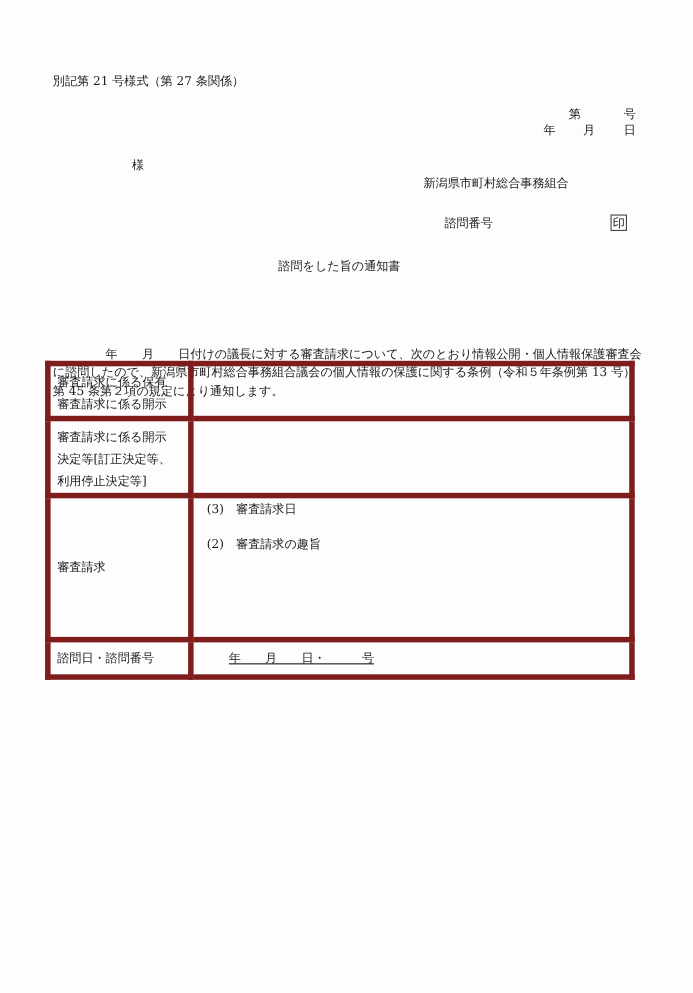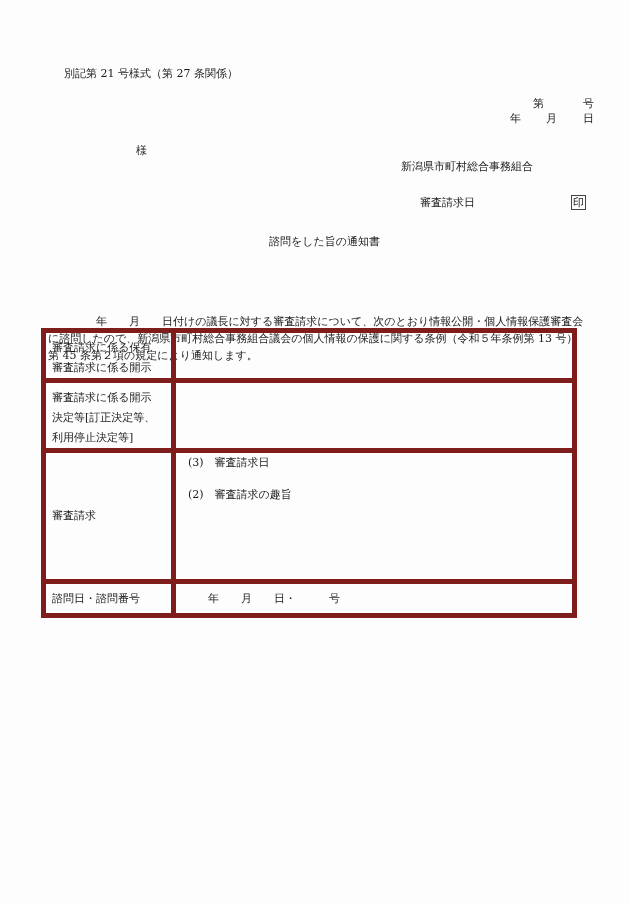--- a/index.html
+++ b/index.html
@@ -1,21 +1,21 @@
 <!DOCTYPE html>
 <html><head>
 <meta charset="utf-8">
 <style>
   html, body { margin: 0; padding: 0; }
   body {
     width: 630px; height: 903px; background: #fdfdfd; position: relative;
     font-family: "DejaVu Serif", "Liberation Serif", serif;
     color: #1a1a1a; font-size: 11px; overflow: hidden;
   }
-  .abs { position: absolute; white-space: nowrap; line-height: 14px; margin-left: 16px; }
+  .abs { position: absolute; white-space: nowrap; line-height: 14px; }
   .seal { border: 1px solid #444; padding: 0 1px; line-height: 13px; }
   .para { position: absolute; left: 48px; top: 265px; width: 536px; line-height: 17px; font-size: 11px; margin-top: 48px; }
   .para span { white-space: pre; }
   table.form {
     position: absolute; left: 41px; top: 328px; width: 536px;
     border-collapse: collapse; font-size: 11px;
   }
   table.form td { border: 5px solid #7f1d1d; vertical-align: top; padding: 0; }
   td.lbl { width: 119px; padding: 5px 0 0 6px !important; line-height: 20px; }
   td.val { padding: 3px 0 0 12px !important; line-height: 20px; }
@@ -32,21 +32,21 @@
 <div class="abs" style="left:517px;top:97px;">第</div>
 <div class="abs" style="left:567px;top:97px;">号</div>
 
 <div class="abs" style="left:494px;top:112px;">年</div>
 <div class="abs" style="left:530px;top:112px;">月</div>
 <div class="abs" style="left:567px;top:112px;">日</div>
 
 <div class="abs" style="left:120px;top:144px;">様</div>
 
 <div class="abs" style="left:385px;top:160px;">新潟県市町村総合事務組合</div>
-<div class="abs" style="left:404px;top:196px;">審査請求日</div>
+<div class="abs" style="left:404px;top:196px;">諮問番号</div>
 <div class="abs seal" style="left:555px;top:195px;">印</div>
 
 <div class="abs" style="left:253px;top:235px;">諮問をした旨の通知書</div>
 
 <div class="para">
   <span style="display:inline-block;width:48px;"></span><span>年</span><span style="display:inline-block;width:22px;"></span><span>月</span><span style="display:inline-block;width:22px;"></span><span style="white-space:normal;">日付けの議長に対する審査請求について、次のとおり情報公開・個人情報保護審査会に諮問したので、新潟県市町村総合事務組合議会の個人情報の保護に関する条例（令和５年条例第 13 号）第 45 条第２項の規定により通知します。</span>
 </div>
 
 <table class="form">
   <tbody>
@@ -72,18 +72,18 @@
     <td class="val" style="padding-top:0 !important;">
       <span class="item">(3)　審査請求日</span>
       <span class="gap" style="display:block;"></span>
       <span class="item">(2)　審査請求の趣旨</span>
     </td>
   </tr>
   <tr class="r4">
     <td class="lbl mid">
       <span class="item">諮問日・諮問番号</span>
     </td>
-    <td class="val mid" style="padding-left:32px !important;">
+    <td class="val mid" style="padding-left:32px !important;text-decoration:underline;">
       <span class="item">年　　月　　日・　　　号</span>
     </td>
   </tr>
 </tbody>
   </table>
 
 </body></html>

